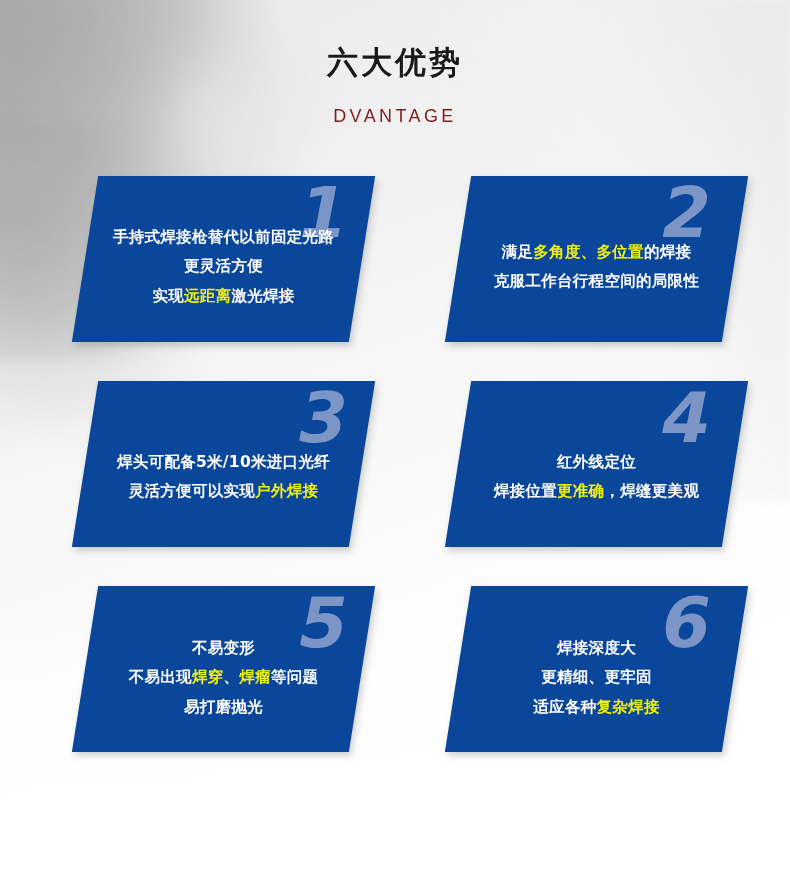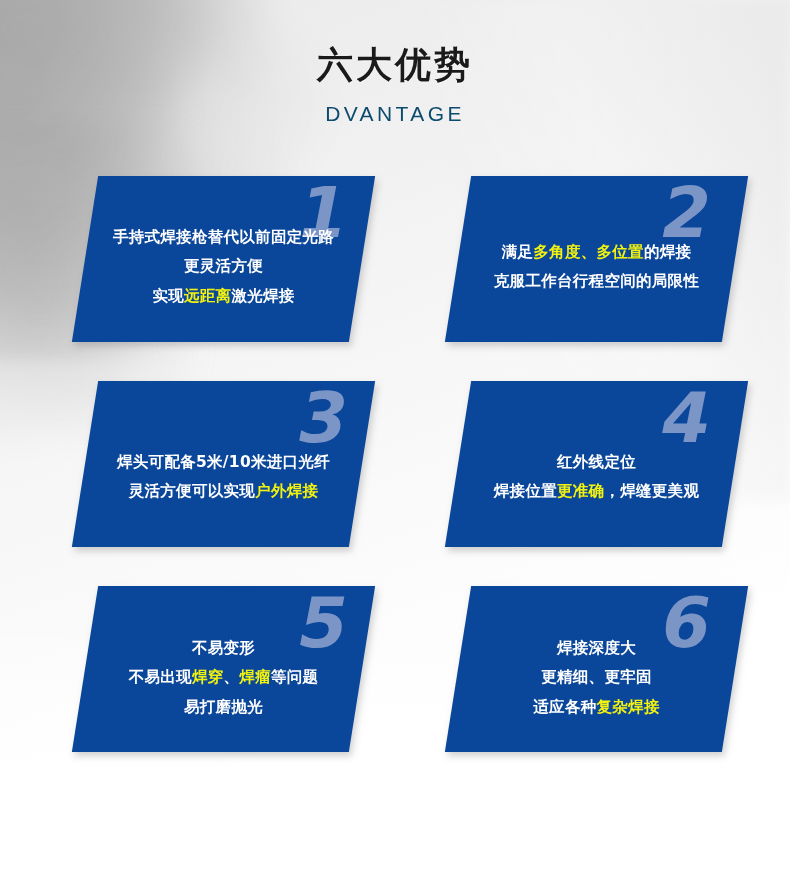--- a/index.html
+++ b/index.html
@@ -83,34 +83,34 @@
   .header {
     position: absolute;
     left: 0;
     top: 46px;
     width: 790px;
     text-align: center;
     z-index: 5;
   }
   .title {
     font-family: "DejaVu Sans", "Liberation Sans", sans-serif;
-    font-size: 36px;
+    font-size: 31px;
     font-weight: bold;
     letter-spacing: 3px;
     color: #1a1a1a;
     line-height: 1.05;
     margin: 0;
     text-shadow: 0 1px 0 rgba(255,255,255,.6);
   }
   .subtitle {
-    margin: 18px 0 0 0;
+    margin: 27px 0 0 0;
     font-family: "Liberation Sans", sans-serif;
-    font-size: 21px;
+    font-size: 18px;
     letter-spacing: 3.4px;
-    color: #0c4a6e;
+    color: #7f1d1d;
     font-weight: 400;
   }
 
   
   .grid {
     position: absolute;
     left: 0;
     top: 176px;
     width: 790px;
     z-index: 4;

